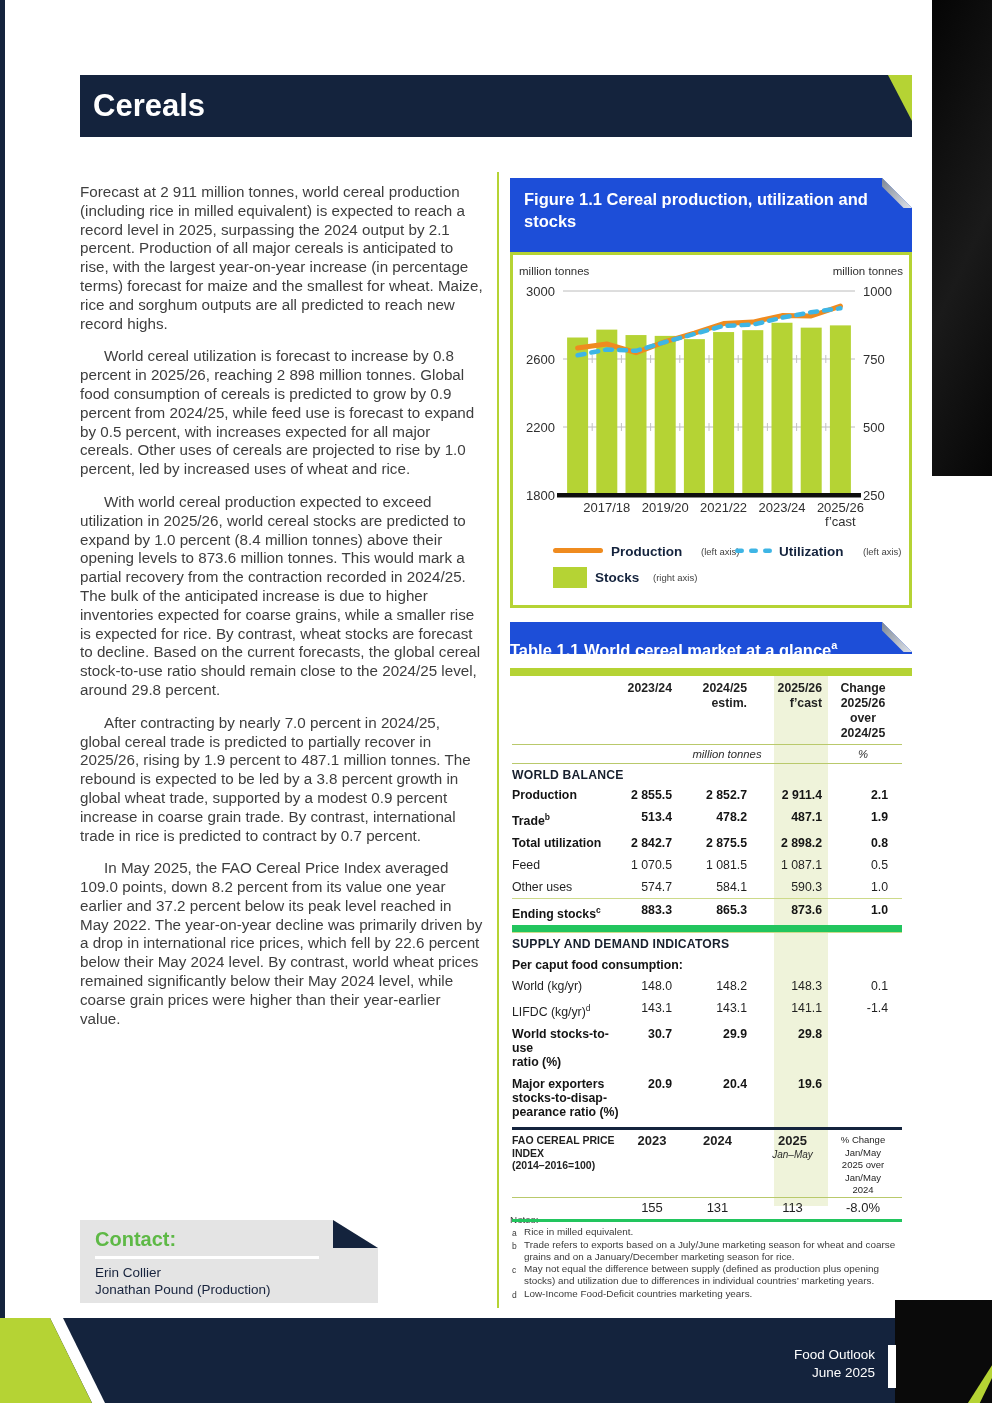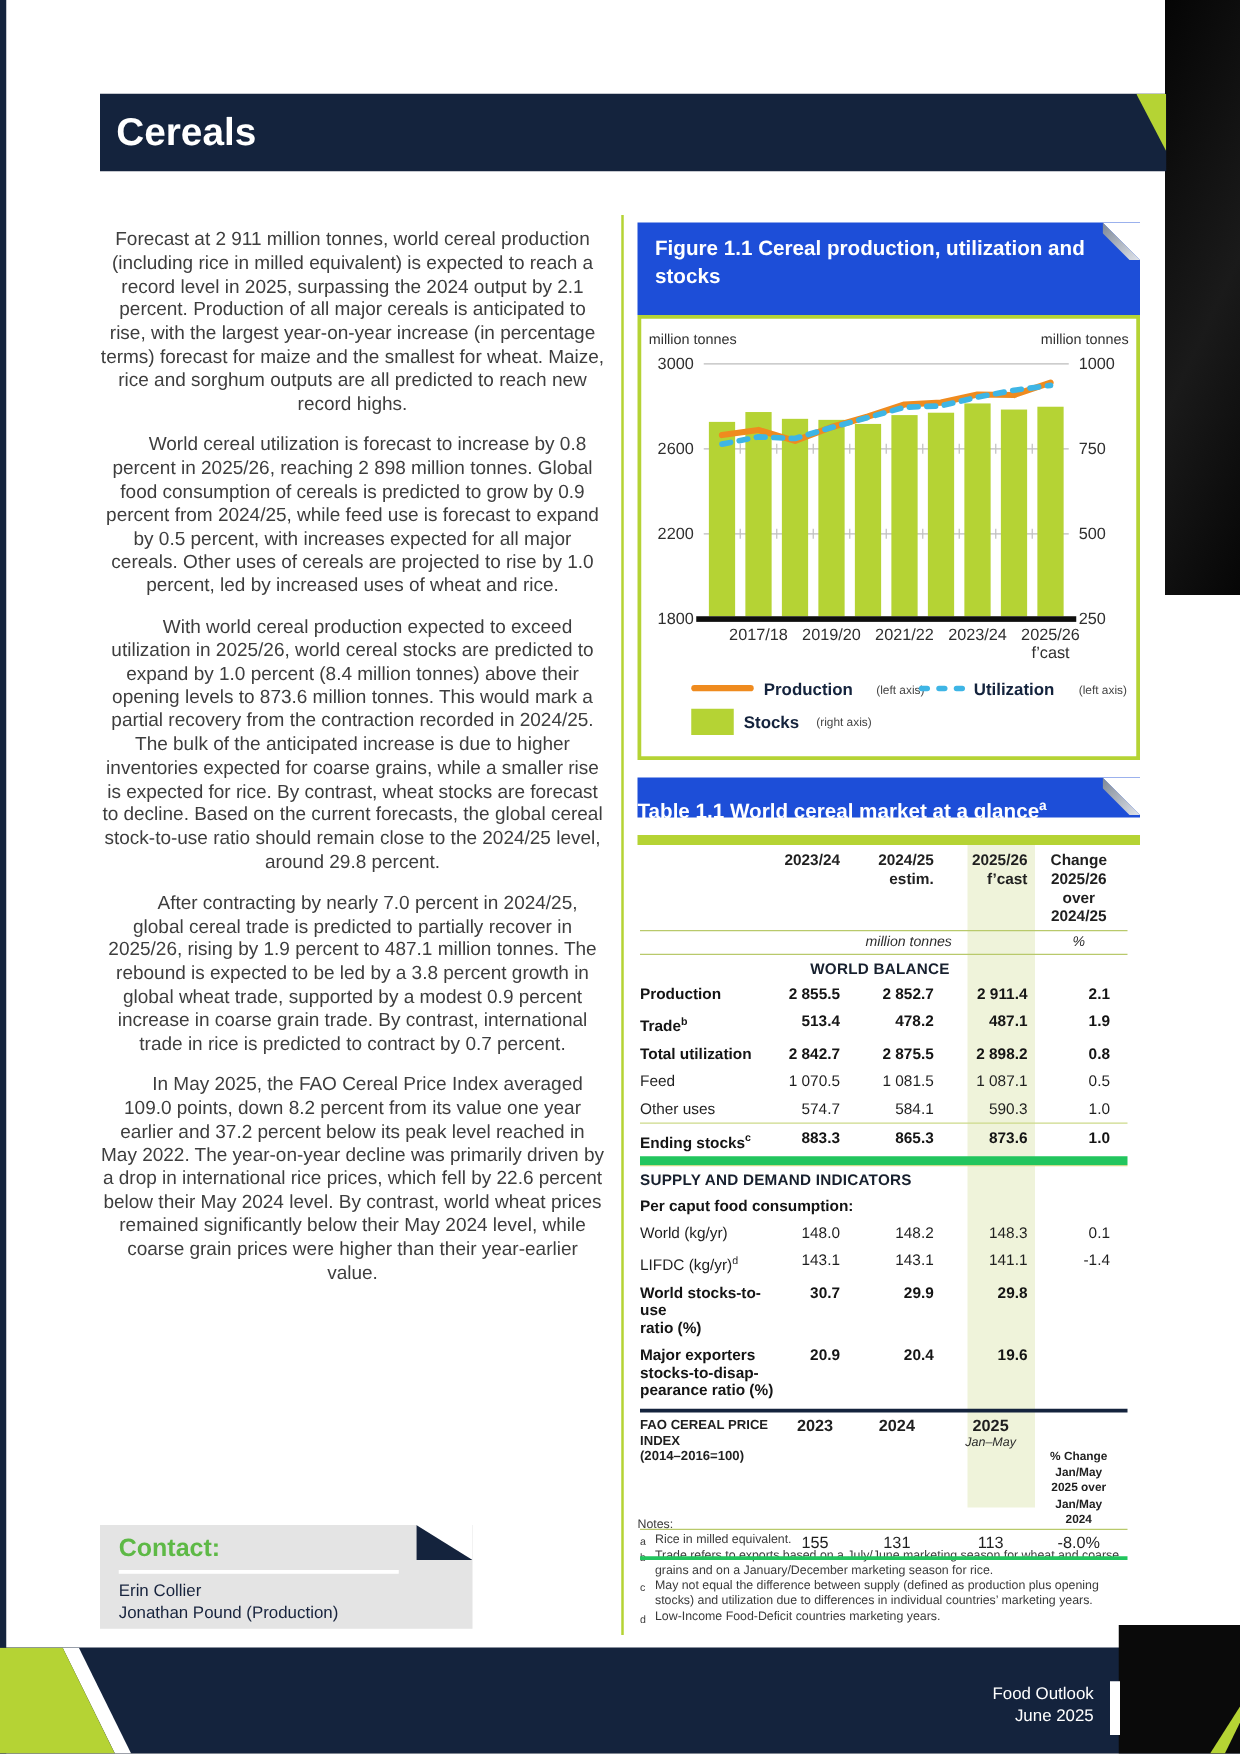--- a/index.html
+++ b/index.html
@@ -5,27 +5,27 @@
   html,body{margin:0;padding:0;background:#888;}
   .page{position:relative;width:992px;height:1403px;background:#ffffff;overflow:hidden;
         font-family:"Liberation Sans",sans-serif;margin:0 auto;}
   .abs{position:absolute;}
   
   .left-edge{left:0;top:0;width:5px;height:1403px;background:#14233d;}
   
   .black-strip{left:932px;top:0;width:60px;height:476px;
                background:linear-gradient(115deg,#050505 0%,#1a1a1a 55%,#060606 100%);}
   
-  .header-bar{left:80px;top:75px;width:832px;height:62px;background:#14233d;padding-left:21px;}
+  .header-bar{left:80px;top:75px;width:832px;height:62px;background:#14233d;}
   .header-title{position:absolute;left:13px;top:0;line-height:62px;font-size:31px;font-weight:bold;color:#fff;}
   .header-notch{position:absolute;right:0;top:0;width:24px;height:46px;background:#b5d334;
                 clip-path:polygon(0 0,100% 0,100% 100%);}
   
   .article{left:80px;top:183px;width:404px;font-size:15.2px;line-height:18.8px;color:#3e3e3e;}
-  .article p{margin:0;text-align:center;}
+  .article p{margin:0;}
   .article p.indent{text-indent:24px;margin-top:14px;}
   
   .col-divider{left:497px;top:172px;width:2px;height:1136px;background:#b5d334;}
   
   .panel-hdr{background:#1d4ed8;color:#fff;font-weight:bold;font-size:16.5px;}
   .fig-hdr{left:510px;top:178px;width:402px;height:74px;box-sizing:border-box;padding:10px 14px;line-height:1.35;}
   .tbl-hdr{left:510px;top:622px;width:402px;height:32px;box-sizing:border-box;line-height:46px;}
   .tbl-hdr sup{font-size:11px;}
   .fold-cut{position:absolute;top:0;right:0;width:30px;height:30px;background:#fff;
             clip-path:polygon(0 0,100% 0,100% 100%);}
@@ -51,21 +51,21 @@
   .data-row{padding:4px 0;}
   .rule-above{border-top:1px solid #cdda8a;}
   .rule-below{border-bottom:7px solid #22c55e;}
   .lblline{display:block;}
   .tbl sup,.notes sup{font-size:8.5px;}
   
   .price{border-top:3px solid #14233d;margin-top:4px;padding-top:4px;}
   .price .yr{font-size:13px;font-weight:bold;}
   .price .lblsmall{font-size:10.5px;font-weight:bold;line-height:12.5px;}
   .price .sub{font-size:10px;font-style:italic;font-weight:normal;color:#2c2c2c;}
-  .price .chg{font-size:9.5px;font-weight:bold;line-height:12.5px;margin-top:26px;}
+  .price .chg{font-size:9.5px;font-weight:normal;line-height:12.5px;}
   .price-vals{border-top:1px solid #b9c96b;border-bottom:3px solid #22c55e;padding:3px 0 4px 0;font-size:13px;}
   
   .col-highlight{left:774px;top:676px;width:54px;height:530px;background:#eff3da;}
   .above{z-index:2;} .below{z-index:1;}
   
   .notes{left:510px;top:1214px;width:402px;font-size:9.9px;line-height:12.3px;color:#3a3a3a;}
   .notes .note{position:relative;padding-left:14px;}
   .notes .note sup{position:absolute;left:2px;top:1px;}
   
   .contact-box{left:80px;top:1220px;width:298px;height:83px;background:#e4e4e4;}
@@ -220,21 +220,21 @@
           <span class="lblline">over</span>
           <span class="lblline">2024/25</span>
         </div>
       </div>
       <div class="trow units-row">
         <div class="c "></div>
         <div class="c ctr" style="grid-column: 2 / 5;">million tonnes</div>
         <div class="c ctr">%</div>
       </div>
       <div class="trow section-row">
-        <div class="c " style="grid-column: 1 / 6; text-align: center;">WORLD BALANCE</div>
+        <div class="c " style="grid-column: 1 / 6;">WORLD BALANCE</div>
       </div>
       <div class="trow data-row">
         <div class="c b"><span>Production</span></div>
         <div class="c num b">2 855.5</div>
         <div class="c num b">2 852.7</div>
         <div class="c num b">2 911.4</div>
         <div class="c num b">2.1</div>
       </div>
       <div class="trow data-row">
         <div class="c b"><span>Trade</span><sup>b</sup></div>

